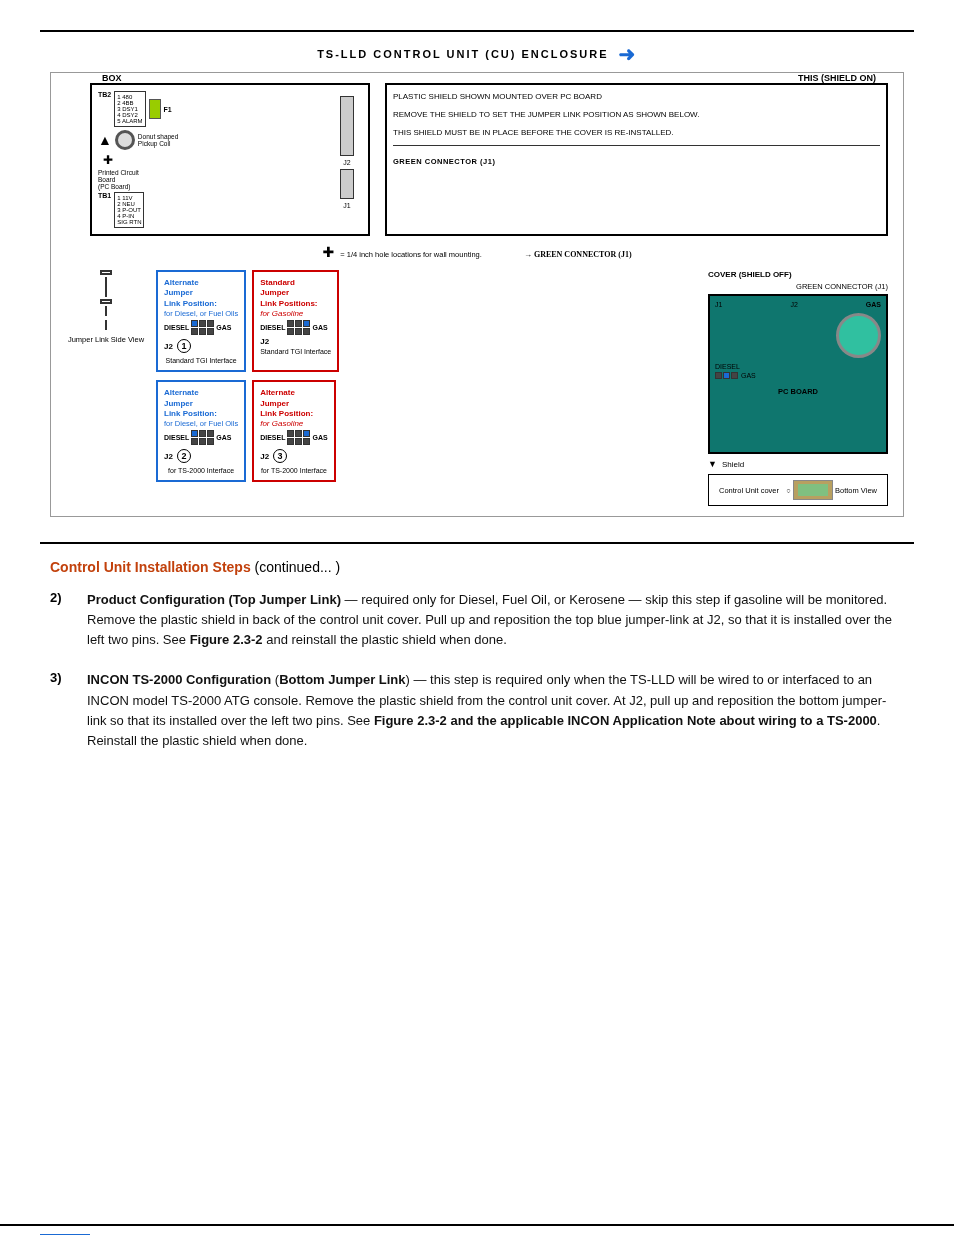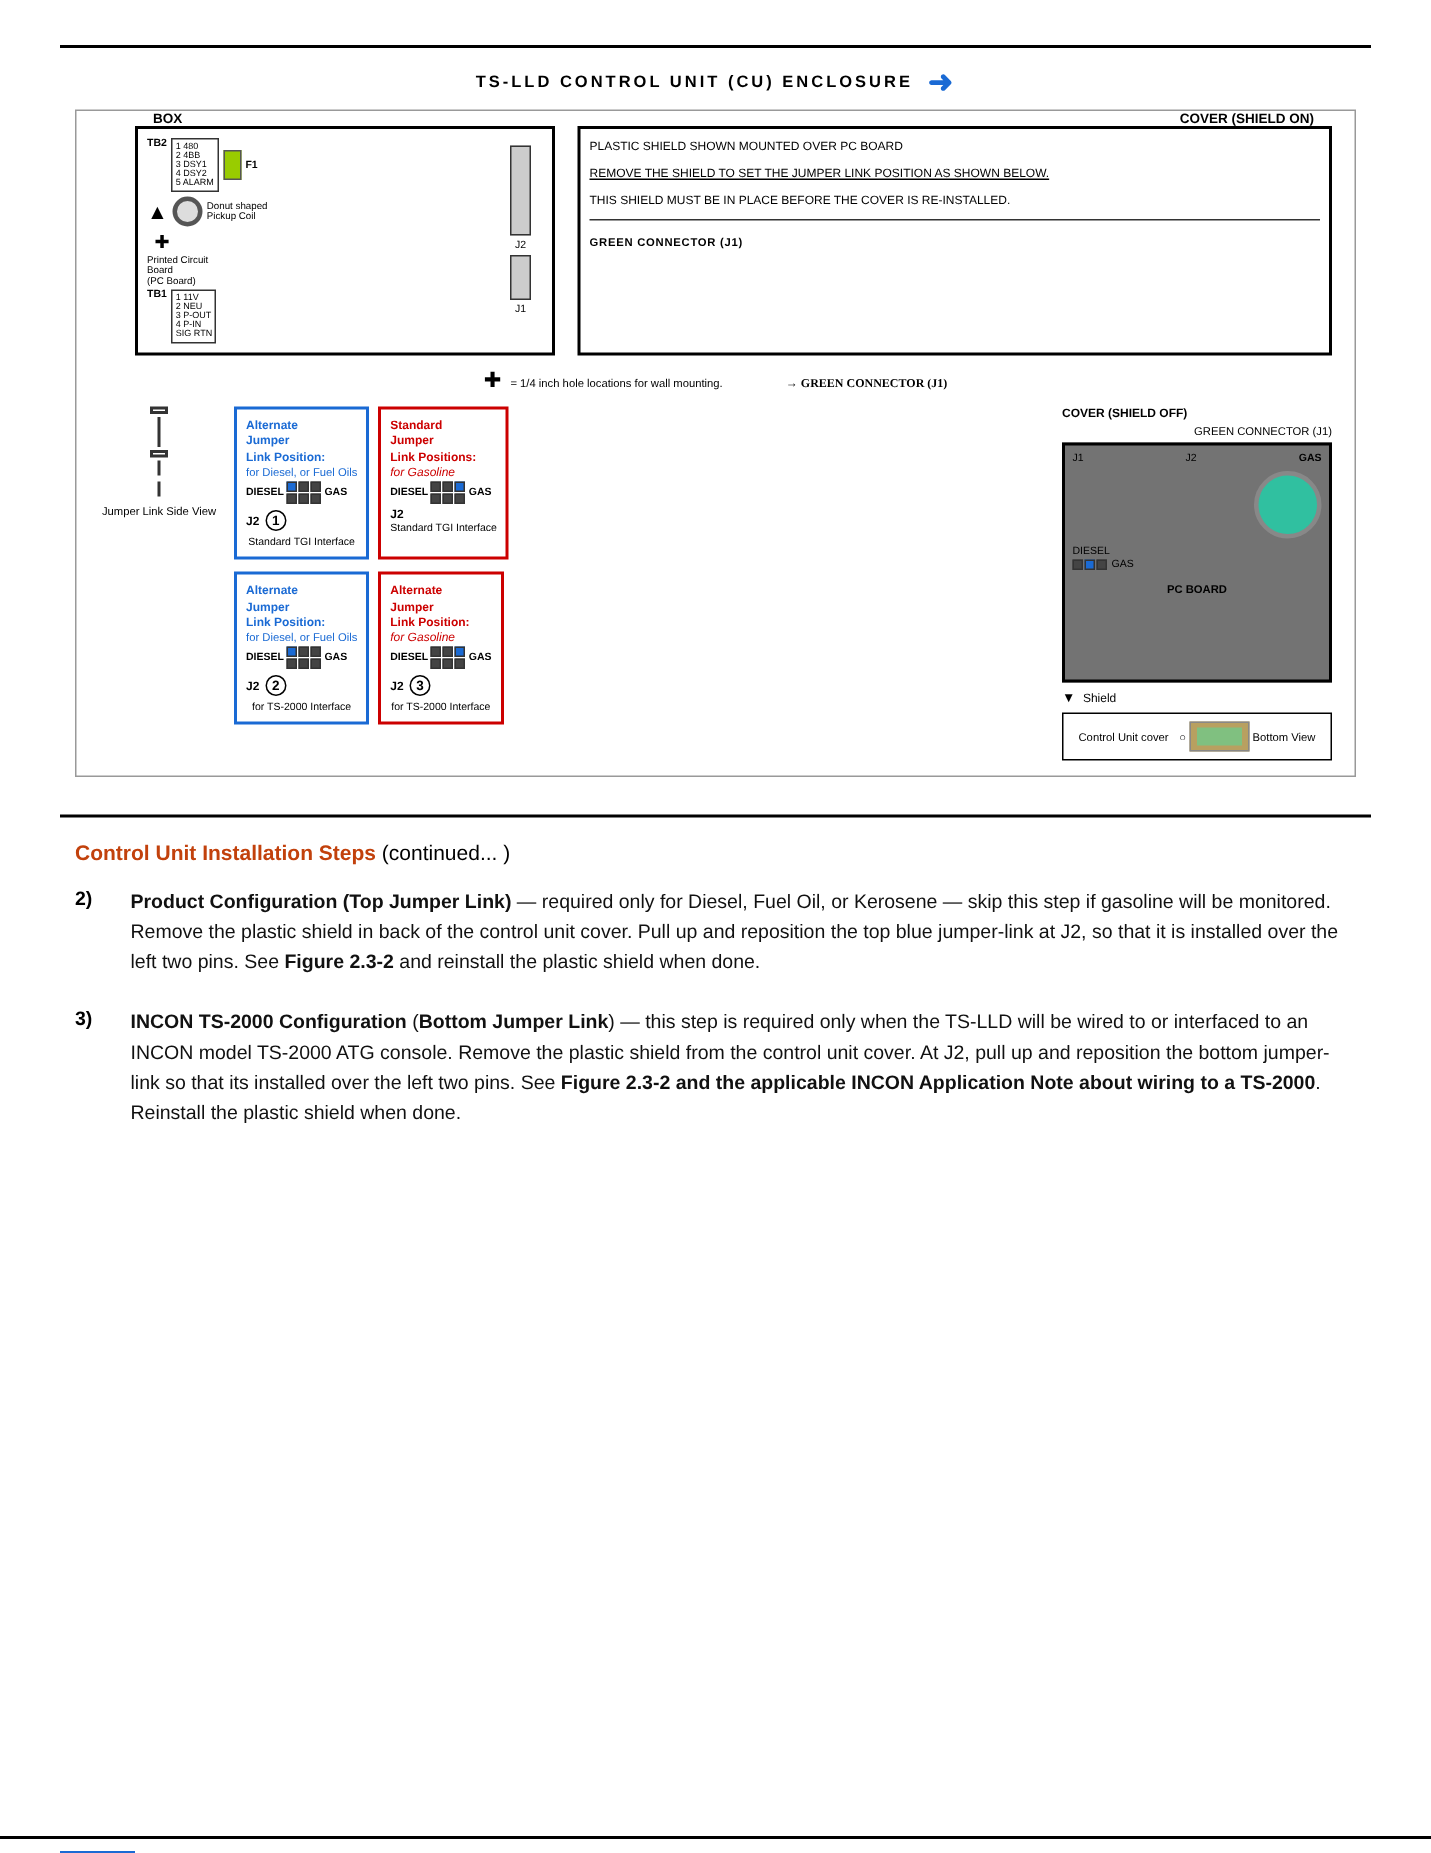--- a/index.html
+++ b/index.html
@@ -205,21 +205,21 @@
     }
     .cp.dark {
       background: #444;
     }
     .pc-board-right {
       flex: 0 0 180px;
     }
     .pcb-visual {
       border: 2px solid #000;
       padding: 5px;
-      background: #737373;
+      background: #0f766e;
       font-size: 7px;
       min-height: 160px;
     }
     .bottom-view-box {
       border: 1px solid #000;
       display: flex;
       align-items: center;
       justify-content: space-between;
       padding: 5px 10px;
       font-size: 8px;
@@ -292,24 +292,24 @@
             <div style="flex:0 0 30px; display:flex; flex-direction:column; gap:3px; align-items:center; padding-top:5px;">
               <div style="width:14px; height:60px; border:1px solid #333; background:#ccc;"></div>
               <div style="font-size:7px;">J2</div>
               <div style="width:14px; height:30px; border:1px solid #333; background:#ccc;"></div>
               <div style="font-size:7px;">J1</div>
             </div>
           </div>
         </div>
 
         <div class="cover-section">
-          <span class="cover-section-label">COVER (SHIELD ON)</span>
+          <span class="cover-section-label">THIS (SHIELD ON)</span>
           <div class="cover-content">
             <p style="margin-bottom:6px;">PLASTIC SHIELD SHOWN MOUNTED OVER PC BOARD</p>
-            <p style="margin-bottom:6px;text-decoration:underline;">REMOVE THE SHIELD TO SET THE JUMPER LINK POSITION AS SHOWN BELOW.</p>
+            <p style="margin-bottom:6px;">REMOVE THE SHIELD TO SET THE JUMPER LINK POSITION AS SHOWN BELOW.</p>
             <p style="margin-bottom:6px;">THIS SHIELD MUST BE IN PLACE BEFORE THE COVER IS RE-INSTALLED.</p>
           </div>
           <div style="border-top:1px solid #333; padding-top:4px; margin-top:5px;">
             <span style="font-size:7.5px; font-weight:bold; letter-spacing:0.5px;">GREEN CONNECTOR (J1)</span>
           </div>
         </div>
       </div>
 
       <div class="wall-mount-note">
         <span style="font-size:14px; margin-right:4px;">✚</span>

